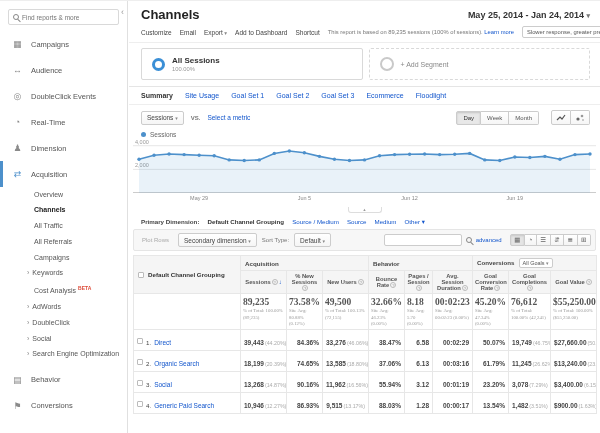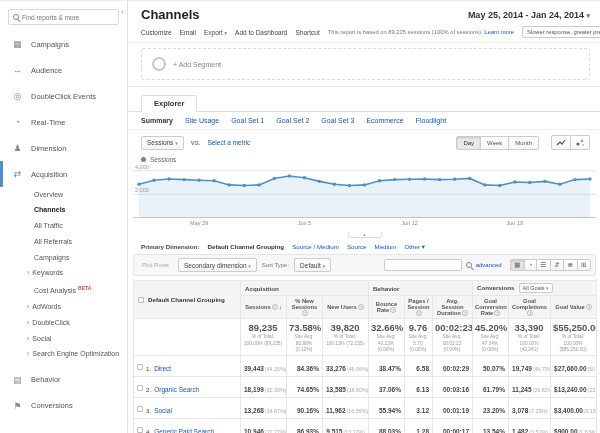--- a/index.html
+++ b/index.html
@@ -98,21 +98,21 @@
   
   table { border-collapse:collapse; table-layout:fixed; width:463px; margin:4px 4px 0 4px; }
   th, td { border:1px solid #e7e7e7; overflow:hidden; }
   thead th { background:#f5f5f5; color:#555; font-size:5.8px; font-weight:bold; padding:2px 2px; text-align:center; vertical-align:middle; }
   th.grp { text-align:left; padding-left:4px; font-size:6.2px; color:#444; height:14px; }
   th.dim { text-align:left; padding-left:4px; font-size:6.2px; color:#333; }
   .help { display:inline-block; width:6px; height:6px; line-height:6px; border:1px solid #bbb; border-radius:50%; color:#999; font-size:4px; font-weight:normal; margin-left:1px; vertical-align:middle; cursor:pointer; }
   .sort-ic { color:#15c; font-size:6px; margin-left:1px; cursor:pointer; }
   .mini-dd { display:inline-block; border:1px solid #ccc; background:#fff; border-radius:2px; font-size:5.5px; font-weight:normal; color:#555; padding:1px 3px; margin-left:4px; cursor:pointer; }
   .chk { display:inline-block; width:6px; height:6px; border:1px solid #bbb; background:#fff; border-radius:1px; vertical-align:middle; cursor:pointer; }
-  tr.totals td { background:#fff; text-align:center; padding:3px 3px 2px 2px; vertical-align:top; }
+  tr.totals td { background:#fff; text-align:left; padding:3px 3px 2px 2px; vertical-align:top;font-family:Liberation Serif, serif; }
   .big { font-size:9.5px; font-weight:bold; color:#555; white-space:nowrap; }
   .sub { font-size:4.8px; color:#9a9a9a; line-height:1.3; margin-top:1px; }
   tbody tr.data td { height:13px; padding:1px 3px; background:#fff; }
   td.name-cell { text-align:left; white-space:nowrap; }
   .row-idx { font-size:6.2px; color:#444; margin:0 3px 0 3px; }
   .row-link { font-size:6.5px; color:#15c; cursor:pointer; text-decoration:none; }
   td.num { text-align:right; white-space:nowrap; }
   .val { font-size:6.5px; font-weight:bold; color:#444; }
   .pct { font-size:5.3px; color:#aaa; margin-left:1px; }
 </style>
@@ -199,29 +199,33 @@
         <a>Learn more</a>
       </span>
       <span class="precision">
         <span>Slower response, greater precision</span>
         
       </span>
 
     </div>
 
     <div class="segments">
+      <div class="seg-card">
+        <span class="ring"></span>
+        <span>
+          <div class="seg-name">All Sessions</div>
+          <div class="seg-sub">100.00%</div>
+        </span>
+      </div>
       <div class="seg-card dashed">
         <span class="ring gray"></span>
         <span class="add-seg">+ Add Segment</span>
       </div>
     </div>
 
-    <div class="explorer-tab-row">
-      <span class="explorer-tab">Explorer</span>
-    </div>
     <div class="subtabs" id="subtabs">
         <span class="subtab active">Summary</span>
         <span class="subtab">Site Usage</span>
         <span class="subtab">Goal Set 1</span>
         <span class="subtab">Goal Set 2</span>
         <span class="subtab">Goal Set 3</span>
         <span class="subtab">Ecommerce</span>
         <span class="subtab">Floodlight</span>
       </div>
 
@@ -378,41 +382,41 @@
             <td></td>
             <td>
               <div class="big">89,235</div>
               <div class="sub">% of Total: 100.00% (89,235)</div>
             </td>
             <td>
               <div class="big">73.58%</div>
               <div class="sub">Site Avg: 80.88% (0.12%)</div>
             </td>
             <td>
-              <div class="big">39,820</div>
+              <div class="big">49,500</div>
               <div class="sub">% of Total: 100.13% (72,155)</div>
             </td>
             <td>
               <div class="big">32.66%</div>
               <div class="sub">Site Avg: 46.23% (0.00%)</div>
             </td>
             <td>
-              <div class="big">9.76</div>
+              <div class="big">8.18</div>
               <div class="sub">Site Avg: 5.70 (0.00%)</div>
             </td>
             <td>
               <div class="big">00:02:23</div>
               <div class="sub">Site Avg: 00:02:23 (0.00%)</div>
             </td>
             <td>
               <div class="big">45.20%</div>
               <div class="sub">Site Avg: 47.34% (0.00%)</div>
             </td>
             <td>
-              <div class="big">33,390</div>
+              <div class="big">76,612</div>
               <div class="sub">% of Total: 100.00% (42,241)</div>
             </td>
             <td>
               <div class="big">$55,250.00</div>
               <div class="sub">% of Total: 100.00% ($55,250.00)</div>
             </td>
           </tr>
           <tr class="data">
             <td class="name-cell"><span class="chk"></span><span class="row-idx">1.</span><a class="row-link">Direct</a></td>
             <td class="num"><span class="val">39,443</span><span class="pct">(44.20%)</span></td>

